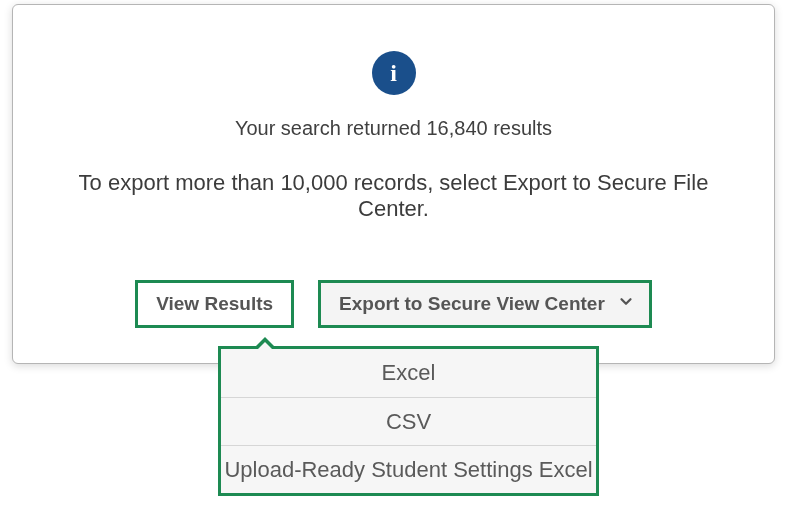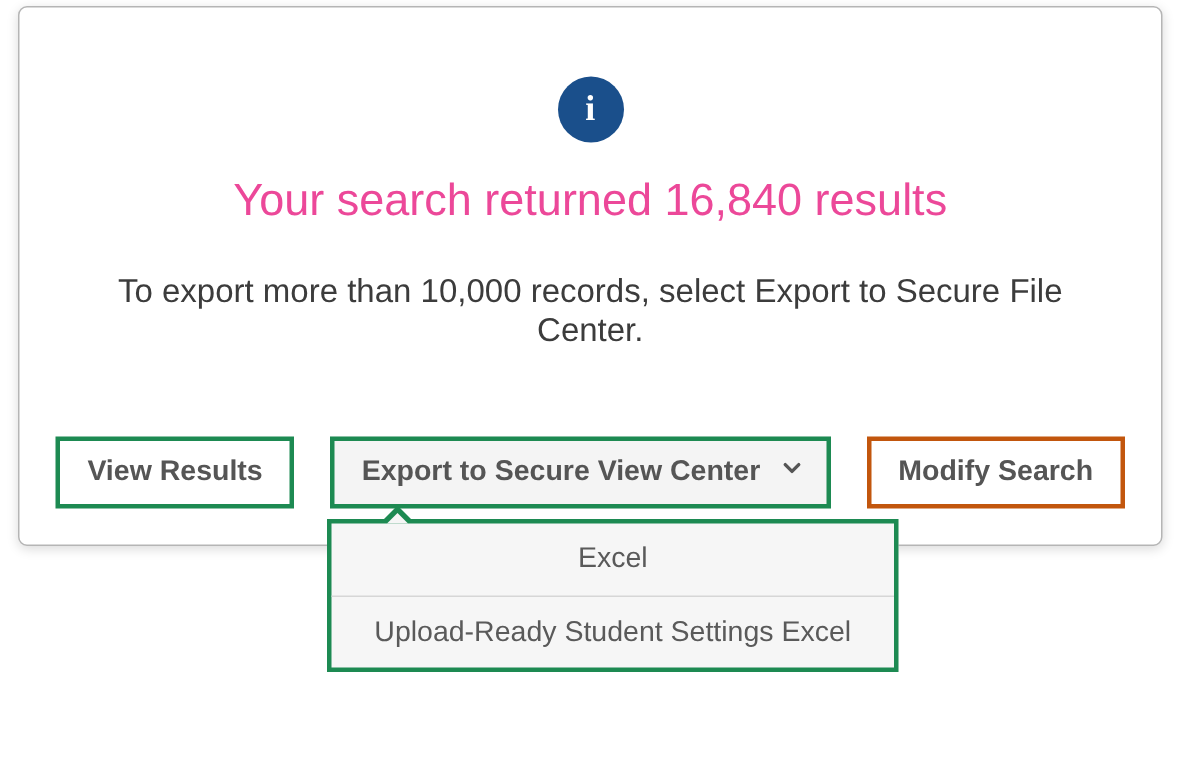--- a/index.html
+++ b/index.html
@@ -35,22 +35,22 @@
     justify-content: center;
   }
   .info-badge span {
     color: #ffffff;
     font-family: Georgia, 'Times New Roman', serif;
     font-weight: bold;
     font-size: 24px;
     line-height: 1;
   }
   .headline {
-    font-size: 30px;
-    color: #ec4899;
+    font-size: 20px;
+    color: #404040;
     margin: 0 0 30px 0;
     font-weight: 400;
   }
   .subline {
     font-size: 22px;
     color: #3c3c3c;
     margin: 0 0 58px 0;
     font-weight: 400;
     padding: 0 34px;
   }
@@ -123,21 +123,21 @@
     height: 0;
     border-left: 7px solid transparent;
     border-right: 7px solid transparent;
     border-bottom: 7px solid #f6f6f6;
   }
   .dropdown-item {
     height: 48px;
     display: flex;
     align-items: center;
     justify-content: center;
-    font-size: 19px;
+    font-size: 22px;
     color: #5a5a5a;
     border-top: 1px solid #d6d6d6;
     cursor: pointer;
   }
   .dropdown-item:first-child {
     border-top: none;
   }
 </style>
 </head>
 <body>
@@ -160,27 +160,27 @@
 
     <div class="btn btn-export">
       <span>Export to Secure View Center</span>
       <span class="chev">
         <svg width="18" height="18" viewBox="0 0 24 24" fill="none" stroke="#555555" stroke-width="3" stroke-linecap="round" stroke-linejoin="round">
           <polyline points="6 9 12 15 18 9"></polyline>
         </svg>
       </span>
     </div>
 
-    <div class="btn btn-orange">
-      <span>Modify Search</span>
-    </div>
 
   </div>
 </div>
 
 <div class="dropdown">
   <div class="dropdown-item">
     <span>Excel</span>
   </div>
   <div class="dropdown-item">
+    <span>CSV</span>
+  </div>
+  <div class="dropdown-item">
     <span>Upload-Ready Student Settings Excel</span>
   </div>
 </div>
 
 </body></html>

